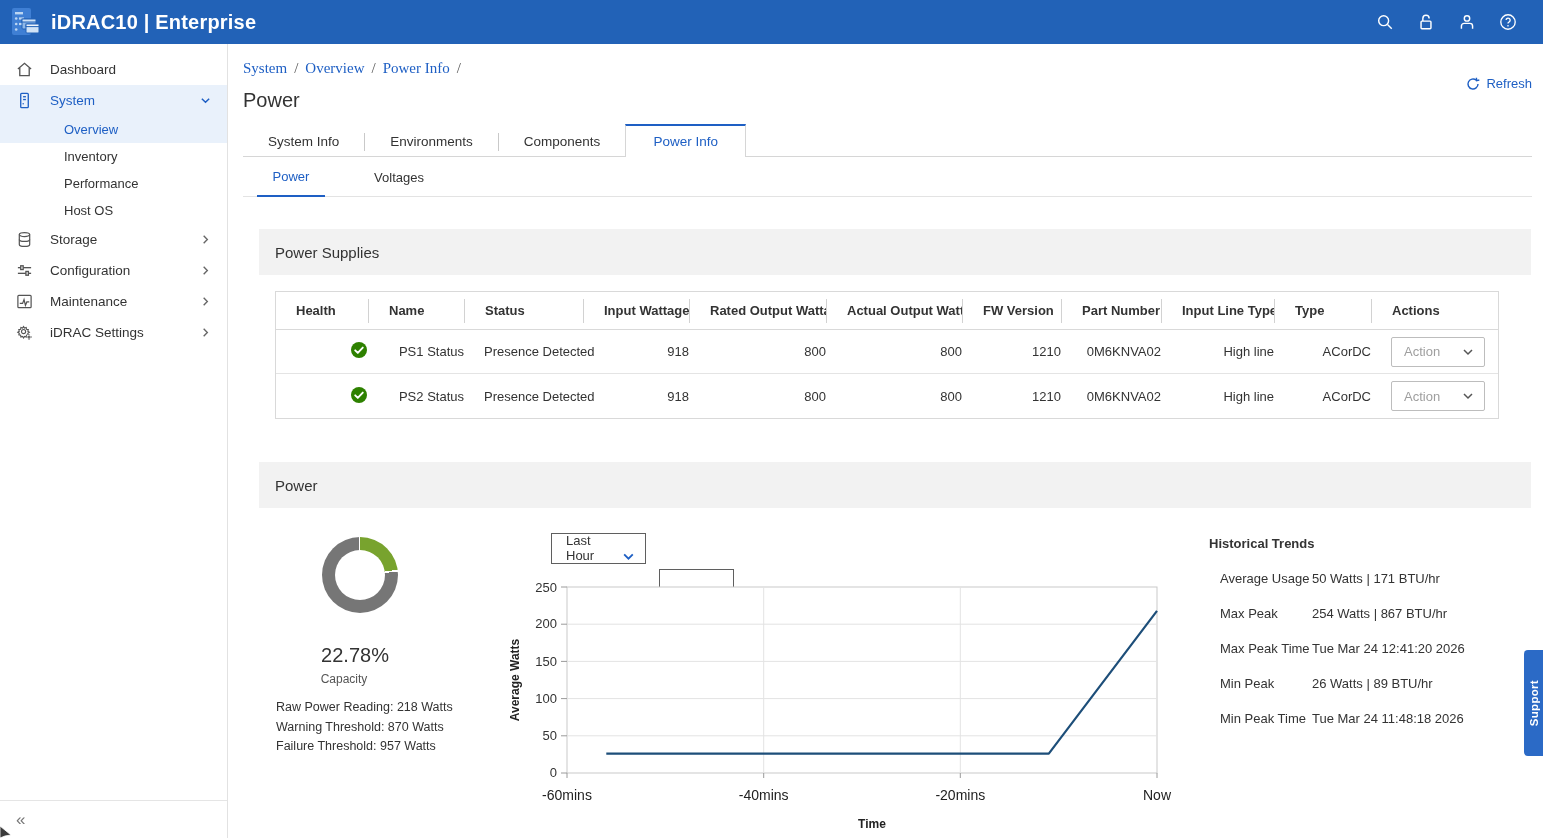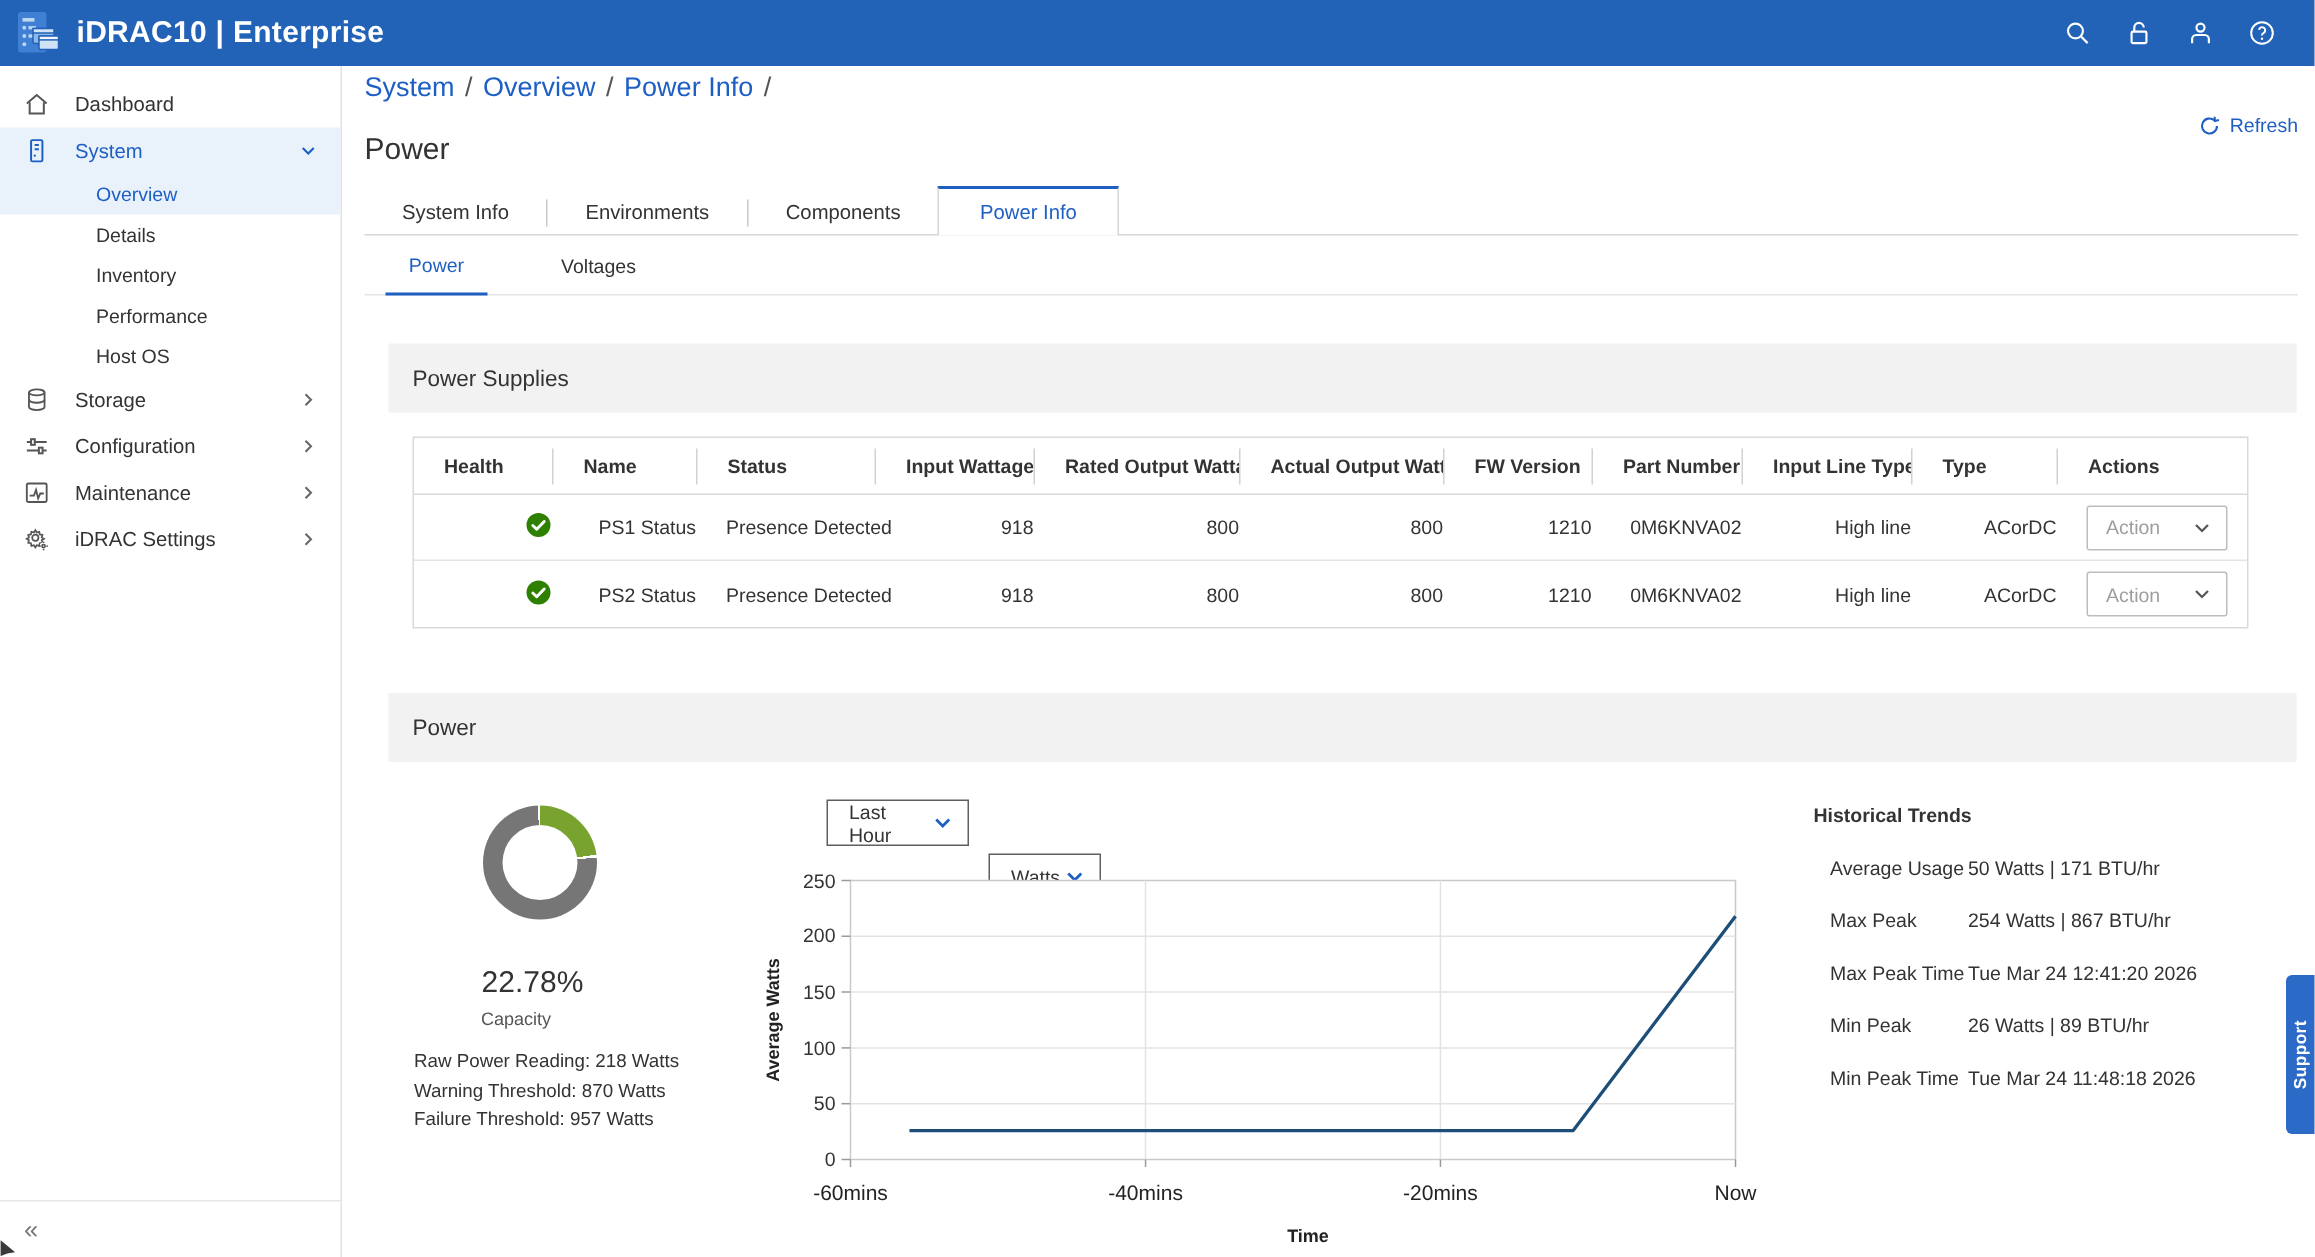--- a/index.html
+++ b/index.html
@@ -25,21 +25,21 @@
     font-size:13px; color:#333; cursor:pointer; }
   .hl { background:#e9f1fb; }
   .blue { color:#1e5fc4; }
   .chev { margin-left:auto; margin-right:16px; width:11px; height:11px; flex:0 0 auto; }
   .sidebar-footer { position:absolute; left:0; bottom:0; width:100%; height:38px;
     border-top:1px solid #e5e5e5; display:flex; align-items:center; }
   .collapse { margin-left:16px; font-size:17px; color:#777; cursor:pointer; letter-spacing:-2px; }
 
   
   .main { position:absolute; left:228px; top:44px; width:1315px; height:794px; background:#fff; }
-  .breadcrumb { position:absolute; left:15px; top:4px; font-size:18px; color:#555; }
+  .breadcrumb { position:absolute; left:15px; top:16px; font-size:15px; color:#555;font-family:Liberation Serif, serif; }
   .breadcrumb a { color:#1e5fc4; text-decoration:none; cursor:pointer; }
   .breadcrumb .sep { margin:0 7px; color:#555; }
   .refresh { position:absolute; right:11px; top:32px; display:flex; align-items:center; gap:6px;
     color:#1e5fc4; font-size:13px; cursor:pointer; }
   .page-title { position:absolute; left:15px; top:45px; font-size:20px; font-weight:500; color:#333; }
 
   
   .tabbar { position:absolute; left:15px; top:81px; width:1289px; height:32px; display:flex; align-items:flex-end; }
   .tabbar .underline { position:absolute; left:0; right:0; bottom:0; height:1px; background:#d6d6d6; }
   .tab { position:relative; height:31px; padding:0 25px; display:flex; align-items:center;
@@ -85,21 +85,21 @@
   .power-body { position:relative; width:100%; height:330px; }
   .donut { position:absolute; left:63px; top:29px; width:76px; height:76px; border-radius:50%; }
   .donut::after { content:""; position:absolute; left:13px; top:13px; width:50px; height:50px;
     border-radius:50%; background:#fff; }
   .cap-pct { position:absolute; left:0px; top:136px; width:192px; text-align:center;
     font-size:20px; color:#333; }
   .cap-label { position:absolute; left:0px; top:164px; width:170px; text-align:center;
     font-size:12px; color:#555; }
   .thresholds { position:absolute; left:17px; top:190px; font-size:12.5px; color:#333; line-height:19.5px; }
   .select-box { position:absolute; top:25px; height:31px; border:1px solid #5f5f5f; background:#fff;
-    display:flex; align-items:center; justify-content:space-between; padding:0 10px 0 14px;
+    display:flex; align-items:flex-end; justify-content:space-between; padding:0 10px 0 14px;
     font-size:13px; color:#333; cursor:pointer; }
   #sel-range { left:292px; width:95px; }
   #sel-unit { left:400px; width:75px;margin-top:36px; }
   .chart-wrap { position:absolute; left:246px; top:70px; width:670px; height:258px; }
   .trends { position:absolute; left:950px; top:28px; width:300px; font-size:13px; }
   .trends-title { font-weight:bold; color:#333; }
   .trend-row { display:flex; margin-top:20px; }
   .trend-label { width:103px; padding-left:11px; color:#333; flex:0 0 auto; }
   .trend-value { color:#333; white-space:nowrap; }
 
@@ -168,21 +168,20 @@
         <line x1="7.5" y1="5" x2="10.5" y2="5"></line>
           <line x1="7.5" y1="8" x2="10.5" y2="8"></line>
           <circle cx="7.6" cy="12.5" r="0.8" fill="#1e5fc4" stroke="none"></circle>
       </svg>
       <span class="blue">System</span>
       <svg class="chev" viewBox="0 0 12 12" fill="none" stroke="#1e5fc4" stroke-width="1.6">
         <path d="M2 4 L6 8 L10 4"></path>
       </svg>
     </div>
     <div class="nav-sub hl blue">Overview</div>
-    <div class="nav-sub">Details</div>
     <div class="nav-sub">Inventory</div>
     <div class="nav-sub">Performance</div>
     <div class="nav-sub">Host OS</div>
     <div class="nav-item">
       <svg class="nicon" viewBox="0 0 18 18" fill="none" stroke="#555" stroke-width="1.3">
         <ellipse cx="9" cy="3.8" rx="5.5" ry="2.1"></ellipse>
         <path d="M3.5 3.8 V9 c0 1.15 2.46 2.1 5.5 2.1 S14.5 10.15 14.5 9 V3.8"></path>
         <path d="M3.5 9 V14.2 c0 1.15 2.46 2.1 5.5 2.1 s5.5-.95 5.5-2.1 V9"></path>
       </svg>
       <span>Storage</span>

